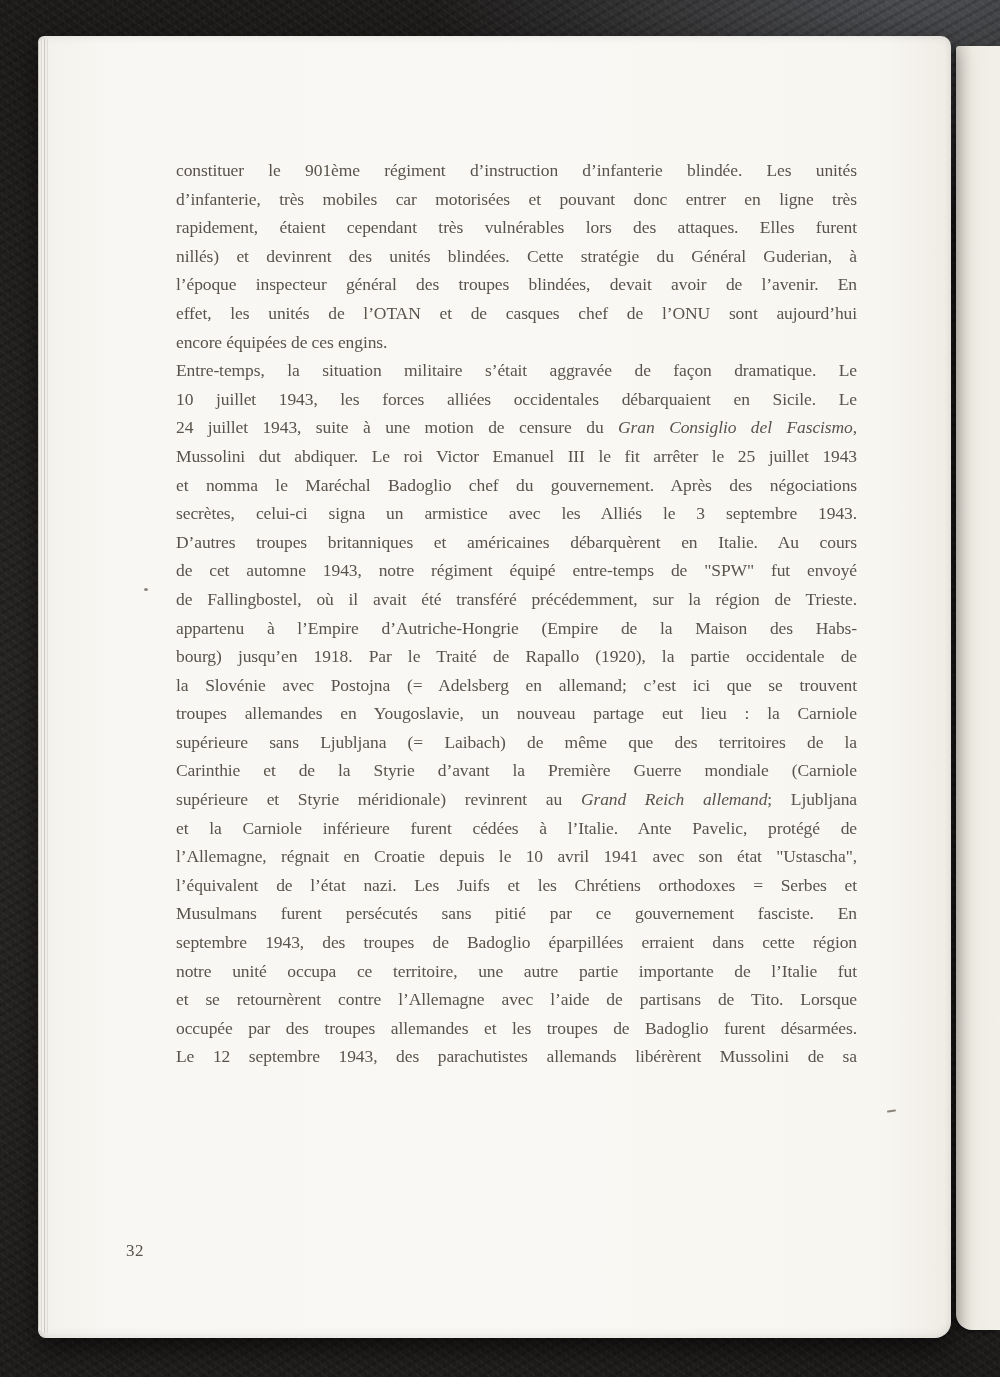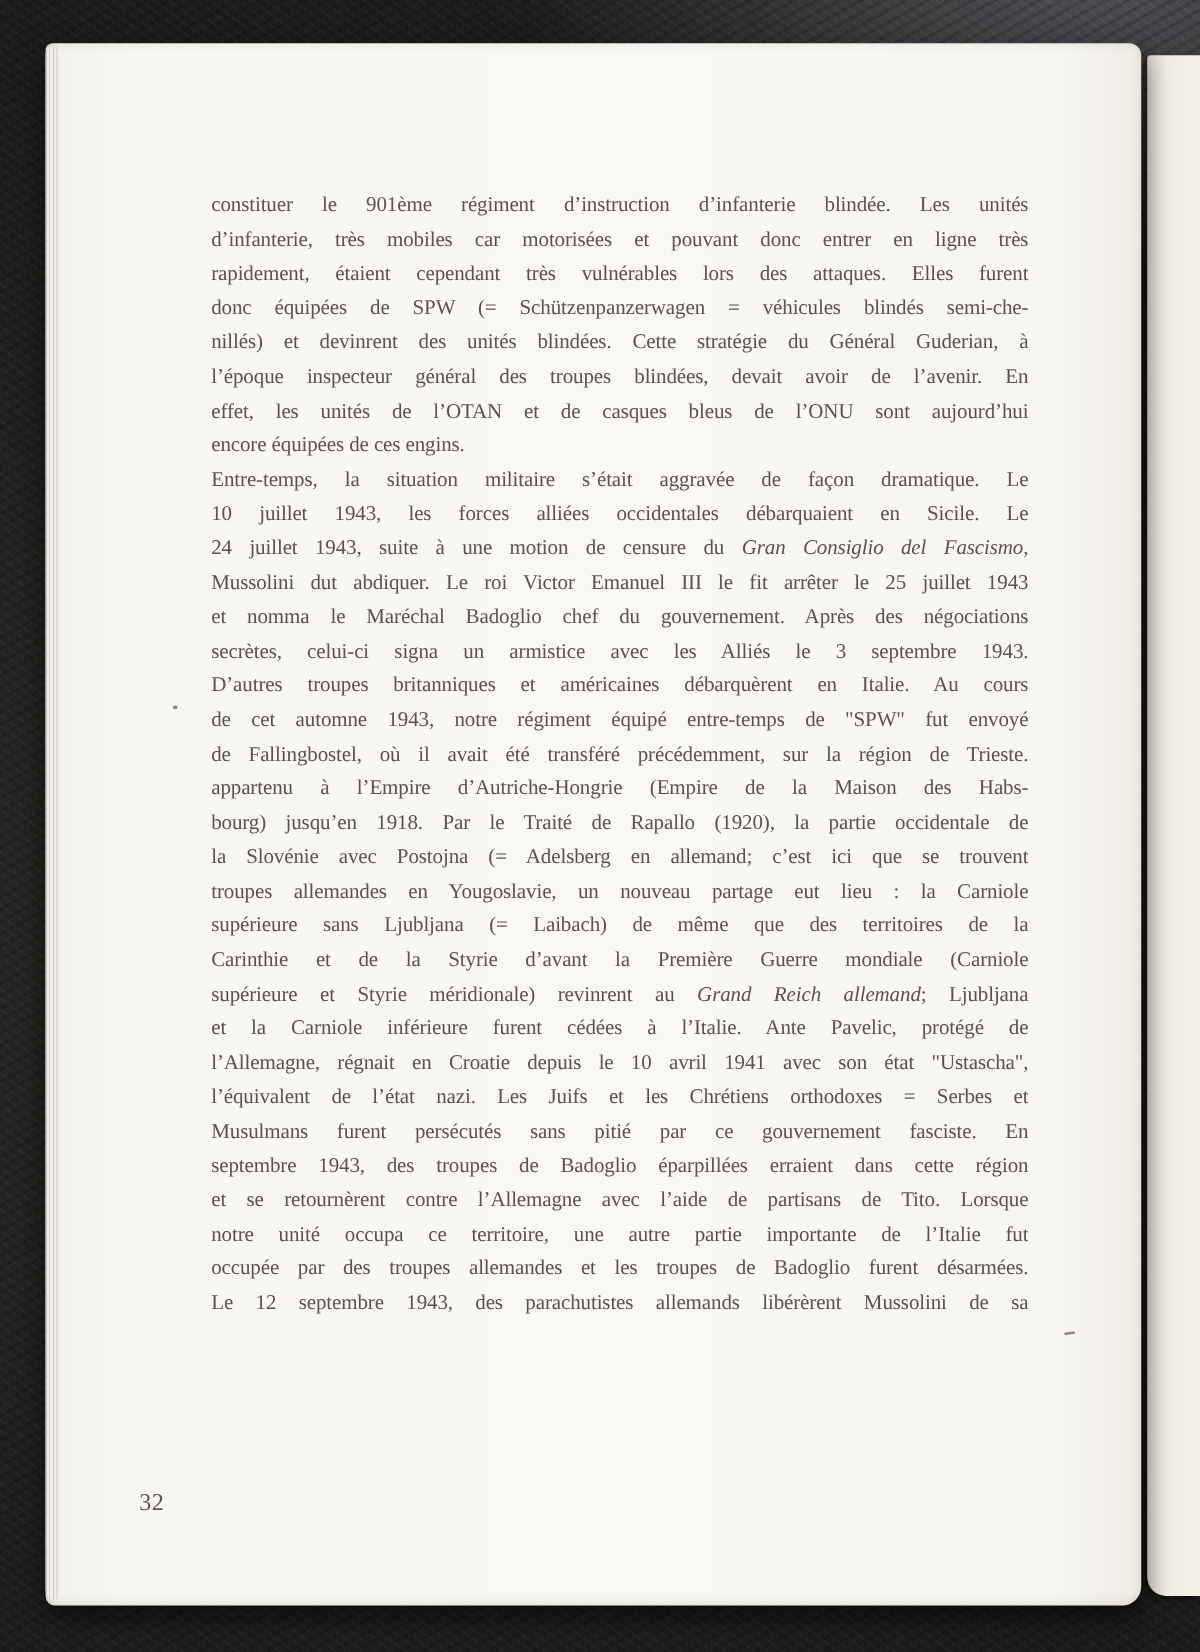--- a/index.html
+++ b/index.html
@@ -51,46 +51,45 @@
   }
   .text-line {
     height:28.6px; line-height:28.6px; overflow:hidden;
     text-align:justify; text-align-last:justify;
   }
   .text-line.para-end { text-align-last:left; }
   .seg-italic { font-style:italic; }
   .seg-bold   { font-weight:normal; }
 
   .page-number {
-    position:absolute; left:78px; top:1205px;
-    font-size:20px; color:#59534b; letter-spacing:0.5px;
+    position:absolute; left:88px; top:1205px;
+    font-size:17px; color:#59534b; letter-spacing:0.5px;
   }
 
   .scan-speck { position:absolute; background:#8a847c; border-radius:50%; }
   .speck-dot  { left:106px; top:552px; width:4px; height:3px; }
   .speck-dash { left:849px; top:1074px; width:9px; height:2px; border-radius:1px; transform:rotate(-8deg); }
 </style>
 </head>
 <body>
 
 <div class="scene">
 
   <div class="page-sliver"></div>
 
   <div class="page-main">
     <div class="page-stack-edge"></div>
 
     <div class="text-block">
         <div class="text-line"><span class="seg-normal">constituer le 901ème régiment d’instruction d’infanterie blindée. Les unités</span></div>
         <div class="text-line"><span class="seg-normal">d’infanterie, très mobiles car motorisées et pouvant donc entrer en ligne très</span></div>
         <div class="text-line"><span class="seg-normal">rapidement, étaient cependant très vulnérables lors des attaques. Elles furent</span></div>
-        <div class="text-line"><span class="seg-normal">donc équipées de SPW (= Schützenpanzerwagen = véhicules blindés semi-che-</span></div>
         <div class="text-line"><span class="seg-normal">nillés) et devinrent des unités blindées. Cette stratégie du Général Guderian, à</span></div>
         <div class="text-line"><span class="seg-normal">l’époque inspecteur général des troupes blindées, devait avoir de l’avenir. En</span></div>
-        <div class="text-line"><span class="seg-normal">effet, les unités de l’OTAN et de casques bleus de l’ONU sont aujourd’hui</span></div>
+        <div class="text-line"><span class="seg-normal">effet, les unités de l’OTAN et de casques chef de l’ONU sont aujourd’hui</span></div>
         <div class="text-line para-end"><span class="seg-normal">encore équipées de ces engins.</span></div>
         <div class="text-line"><span class="seg-normal">Entre-temps, la situation militaire s’était aggravée de façon dramatique. Le</span></div>
         <div class="text-line"><span class="seg-normal">10 juillet 1943, les forces alliées occidentales débarquaient en Sicile. Le</span></div>
         <div class="text-line"><span class="seg-normal">24 juillet 1943, suite à une motion de censure du </span><span class="seg-italic">Gran Consiglio del Fascismo</span><span class="seg-normal">,</span></div>
         <div class="text-line"><span class="seg-normal">Mussolini dut abdiquer. Le roi Victor Emanuel III le fit arrêter le 25 juillet 1943</span></div>
         <div class="text-line"><span class="seg-normal">et nomma le Maréchal Badoglio chef du gouvernement. Après des négociations</span></div>
         <div class="text-line"><span class="seg-normal">secrètes, celui-ci signa un armistice avec les Alliés le 3 septembre 1943.</span></div>
         <div class="text-line"><span class="seg-normal">D’autres troupes britanniques et américaines débarquèrent en Italie. Au cours</span></div>
         <div class="text-line"><span class="seg-normal">de cet automne 1943, notre régiment équipé entre-temps de "SPW" fut envoyé</span></div>
         <div class="text-line"><span class="seg-normal">de Fallingbostel, où il avait été transféré précédemment, sur la région de Trieste.</span></div>
@@ -99,22 +98,22 @@
         <div class="text-line"><span class="seg-normal">la Slovénie avec Postojna (= Adelsberg en allemand; c’est ici que se trouvent</span></div>
         <div class="text-line"><span class="seg-normal">troupes allemandes en Yougoslavie, un nouveau partage eut lieu : la Carniole</span></div>
         <div class="text-line"><span class="seg-normal">supérieure </span><span class="seg-bold">sans</span><span class="seg-normal"> Ljubljana (= Laibach) de même que des territoires de la</span></div>
         <div class="text-line"><span class="seg-normal">Carinthie et de la Styrie d’avant la Première Guerre mondiale (Carniole</span></div>
         <div class="text-line"><span class="seg-normal">supérieure et Styrie méridionale) revinrent au </span><span class="seg-italic">Grand Reich allemand</span><span class="seg-normal">; Ljubljana</span></div>
         <div class="text-line"><span class="seg-normal">et la Carniole inférieure furent cédées à l’Italie. Ante Pavelic, protégé de</span></div>
         <div class="text-line"><span class="seg-normal">l’Allemagne, régnait en Croatie depuis le 10 avril 1941 avec son état "Ustascha",</span></div>
         <div class="text-line"><span class="seg-normal">l’équivalent de l’état nazi. Les Juifs et les Chrétiens orthodoxes = Serbes et</span></div>
         <div class="text-line"><span class="seg-normal">Musulmans furent persécutés sans pitié par ce gouvernement fasciste. En</span></div>
         <div class="text-line"><span class="seg-normal">septembre 1943, des troupes de Badoglio éparpillées erraient dans cette région</span></div>
+        <div class="text-line"><span class="seg-normal">notre unité occupa ce territoire, une autre partie importante de l’Italie fut</span></div>
         <div class="text-line"><span class="seg-normal">et se retournèrent contre l’Allemagne avec l’aide de partisans de Tito. Lorsque</span></div>
-        <div class="text-line"><span class="seg-normal">notre unité occupa ce territoire, une autre partie importante de l’Italie fut</span></div>
         <div class="text-line"><span class="seg-normal">occupée par des troupes allemandes et les troupes de Badoglio furent désarmées.</span></div>
         <div class="text-line"><span class="seg-normal">Le 12 septembre 1943, des parachutistes allemands libérèrent Mussolini de sa</span></div>
       </div>
 
     <div class="page-number">32</div>
 
     <div class="scan-speck speck-dot"></div>
     <div class="scan-speck speck-dash"></div>
   </div>
 

